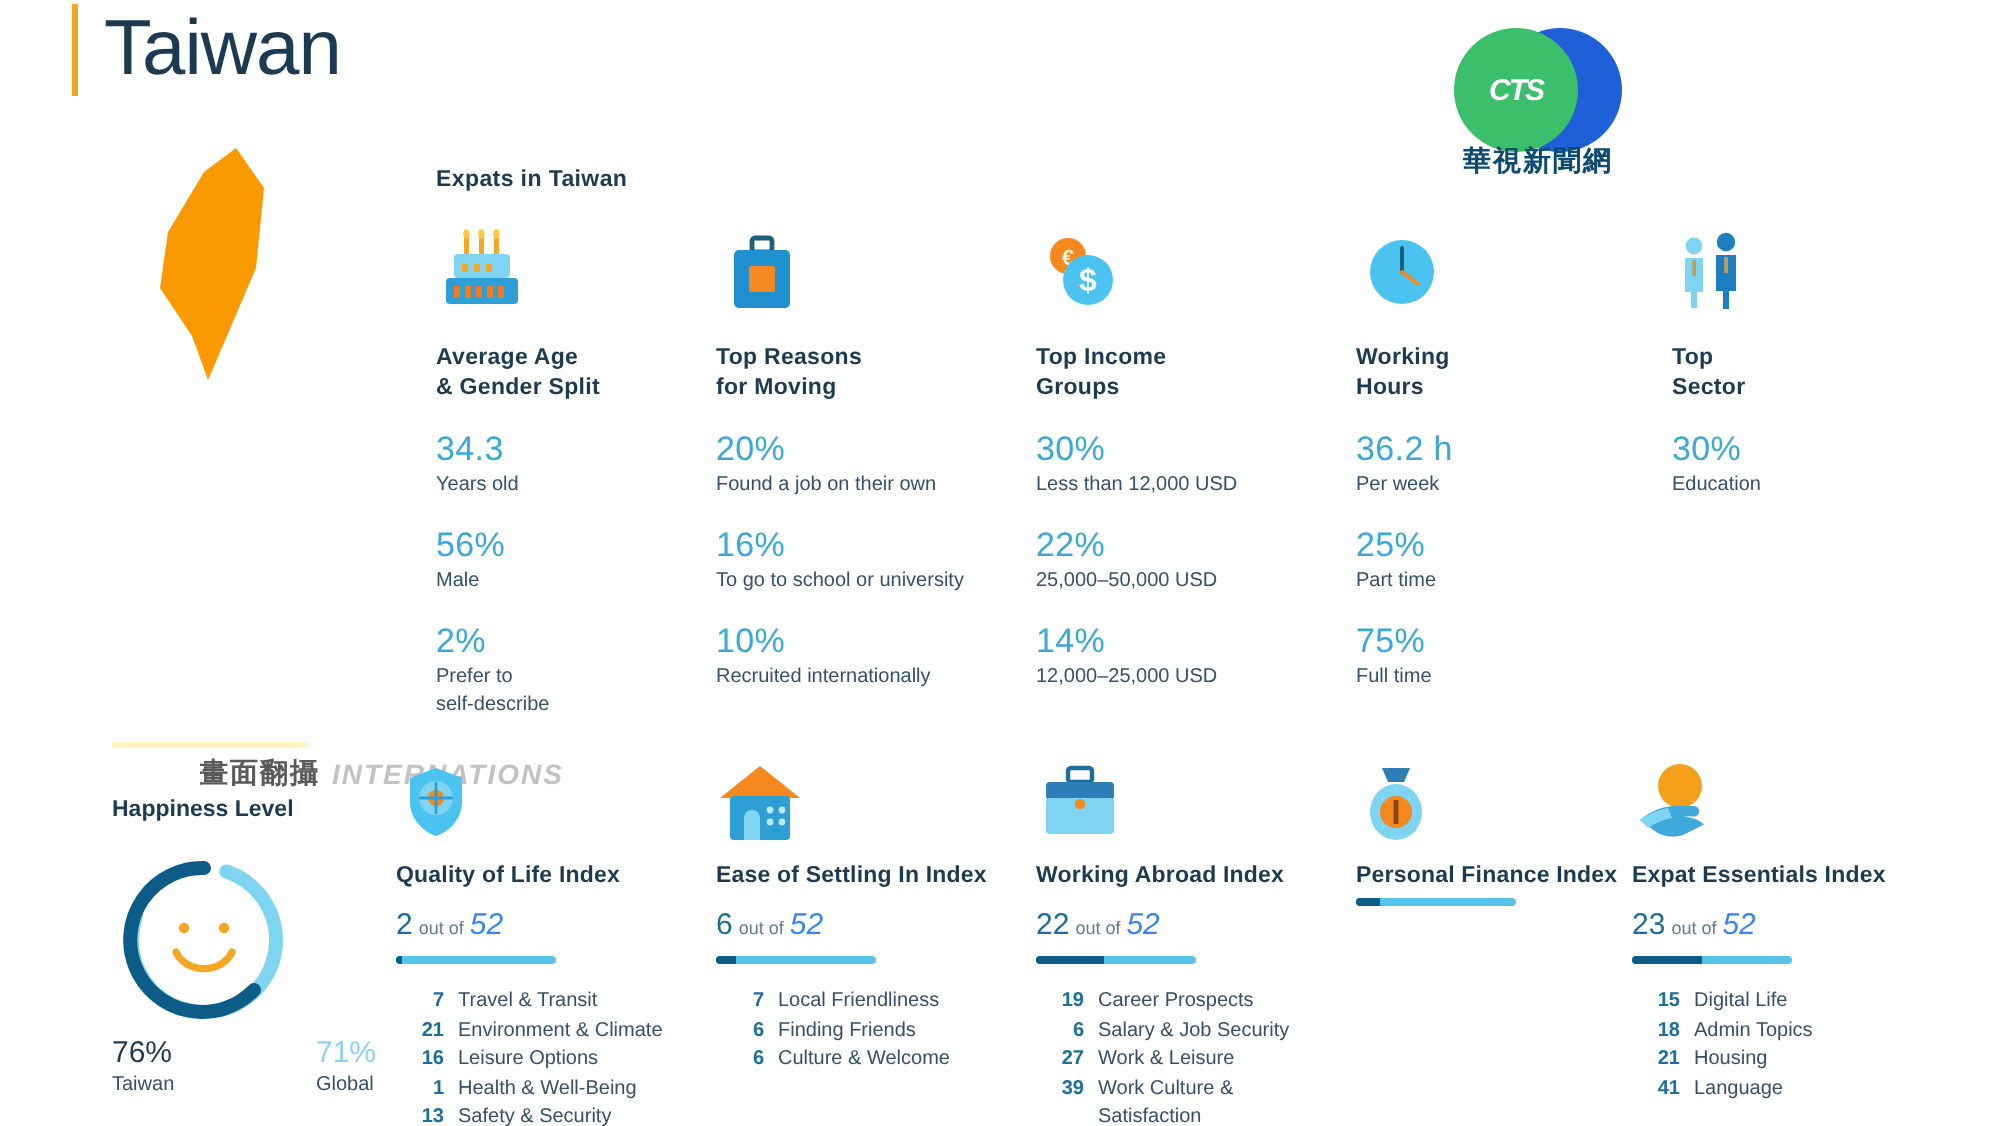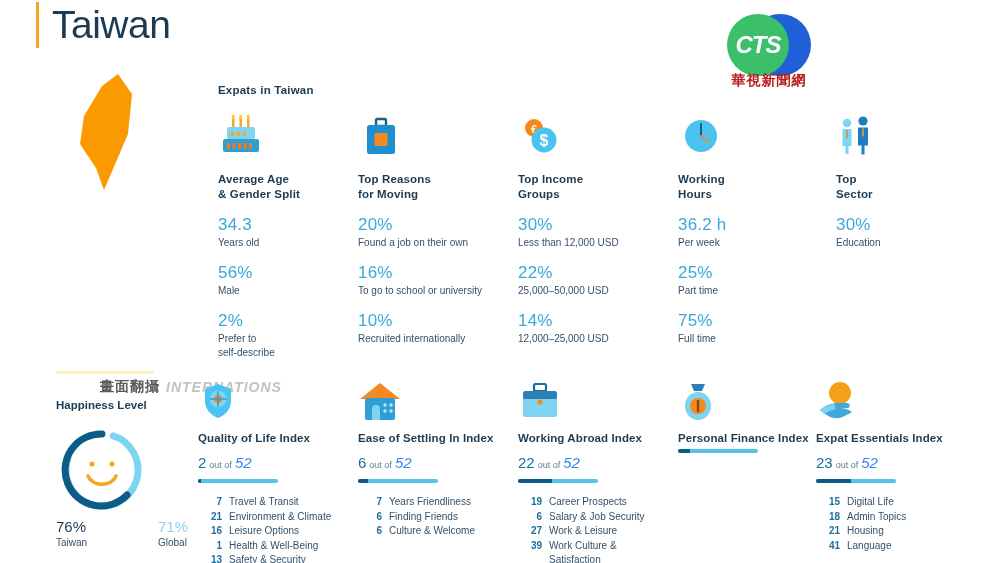--- a/index.html
+++ b/index.html
@@ -15,23 +15,23 @@
   .header { position: absolute; left: 36px; top: 2px; display: flex; align-items: center; }
   .header-rule { width: 3px; height: 46px; background: #F5A623; margin-right: 13px; }
   .header-title { font-size: 39px; color: #1c3b52; font-weight: 400; letter-spacing: -0.5px; line-height: 46px; }
 
   
   .cts-logo { position: absolute; right: 8px; top: 10px; width: 96px; height: 84px; }
   .cts-blue { position: absolute; left: 28px; top: 4px; width: 62px; height: 62px; border-radius: 50%; background: #1f5fd8; }
   .cts-green { position: absolute; left: 6px; top: 4px; width: 62px; height: 62px; border-radius: 50%; background: #3cbf6a; }
   .cts-text { position: absolute; left: 6px; top: 4px; width: 62px; height: 62px;
               display: flex; align-items: center; justify-content: center;
-              color: #fff; font-size: 24px; font-weight: bold; font-style: italic; letter-spacing: -1px; text-align: center; }
+              color: #fff; font-size: 15px; font-weight: bold; font-style: italic; letter-spacing: -1px; text-align: center; }
   .cts-cn { position: absolute; left: 0px; top: 62px; width: 96px; text-align: center;
-            color: #b91c1c; font-size: 14px; letter-spacing: 1px; font-weight: bold; }
+            color: #0c4a6e; font-size: 14px; letter-spacing: 1px; font-weight: bold; }
 
   
   .tw-map { position: absolute; left: 70px; top: 72px; width: 80px; height: 120px; }
 
   
   .expats-label { position: absolute; left: 218px; top: 84px; font-size: 11.5px; font-weight: bold; color: #1c3b52; letter-spacing: 0.2px; }
 
   .col { position: absolute; top: 110px; }
   .col-icon { height: 48px; display: flex; align-items: flex-end; }
   .col-title { margin-top: 14px; font-size: 11.5px; font-weight: bold; color: #1c3b52; line-height: 15px; letter-spacing: 0.15px; }
@@ -334,21 +334,21 @@
     <div class="idx-title">Ease of Settling In Index</div>
     <div class="idx-rank">
       <span>6</span><span class="out">out of</span><span class="tot">52</span>
     </div>
     <div class="idx-bar">
         <i style="width:12%"></i>
       </div>
     <div class="idx-list">
       <div class="idx-li">
           <span class="n">7</span>
-          <span class="t">Years Friendliness</span>
+          <span class="t">Local Friendliness</span>
         </div>
       <div class="idx-li">
           <span class="n">6</span>
           <span class="t">Finding Friends</span>
         </div>
       <div class="idx-li">
           <span class="n">6</span>
           <span class="t">Culture &amp; Welcome</span>
         </div>
     </div>

